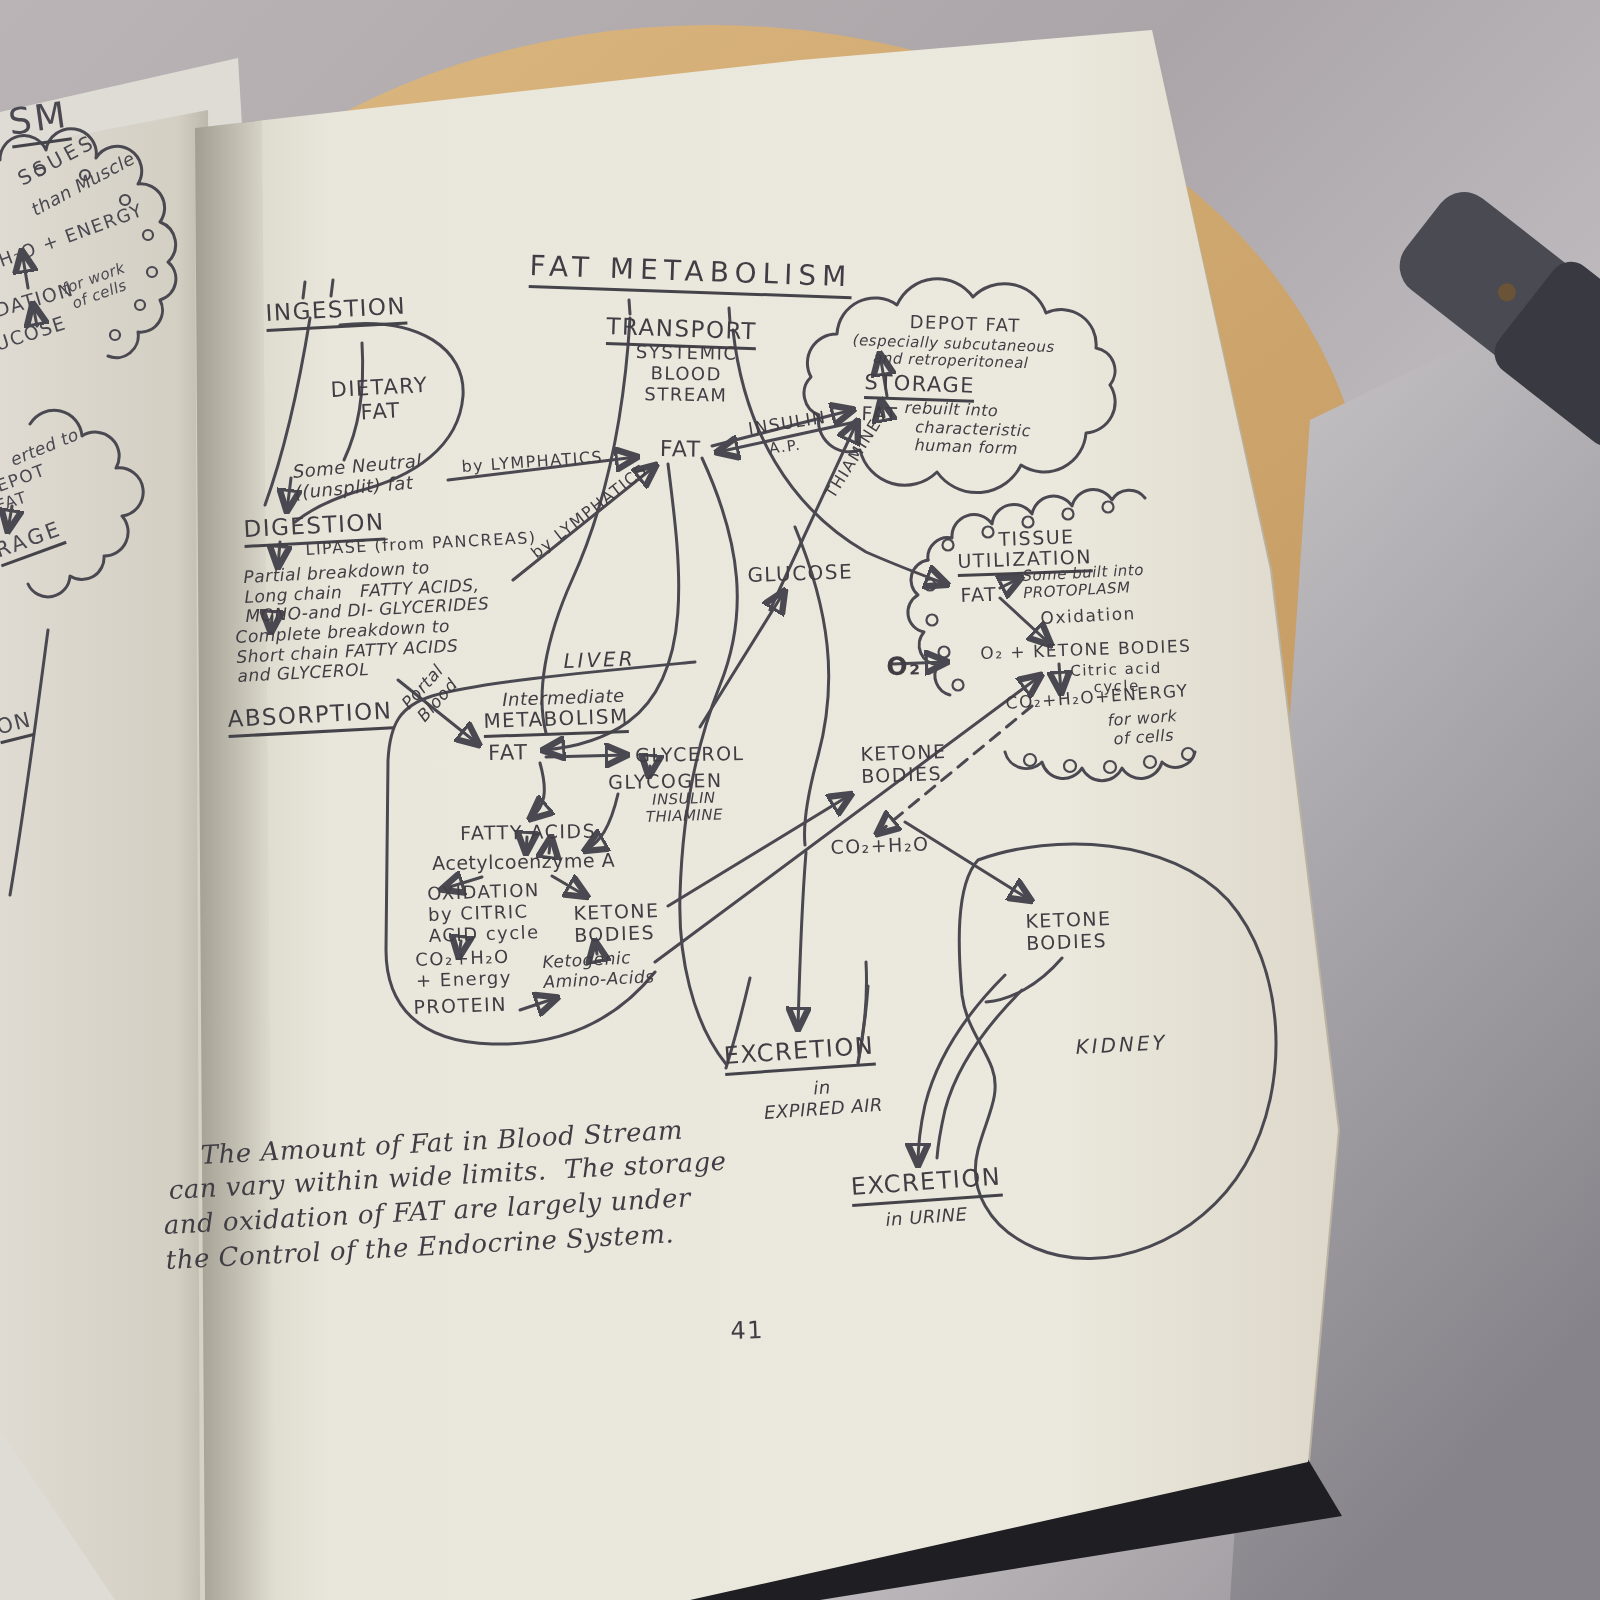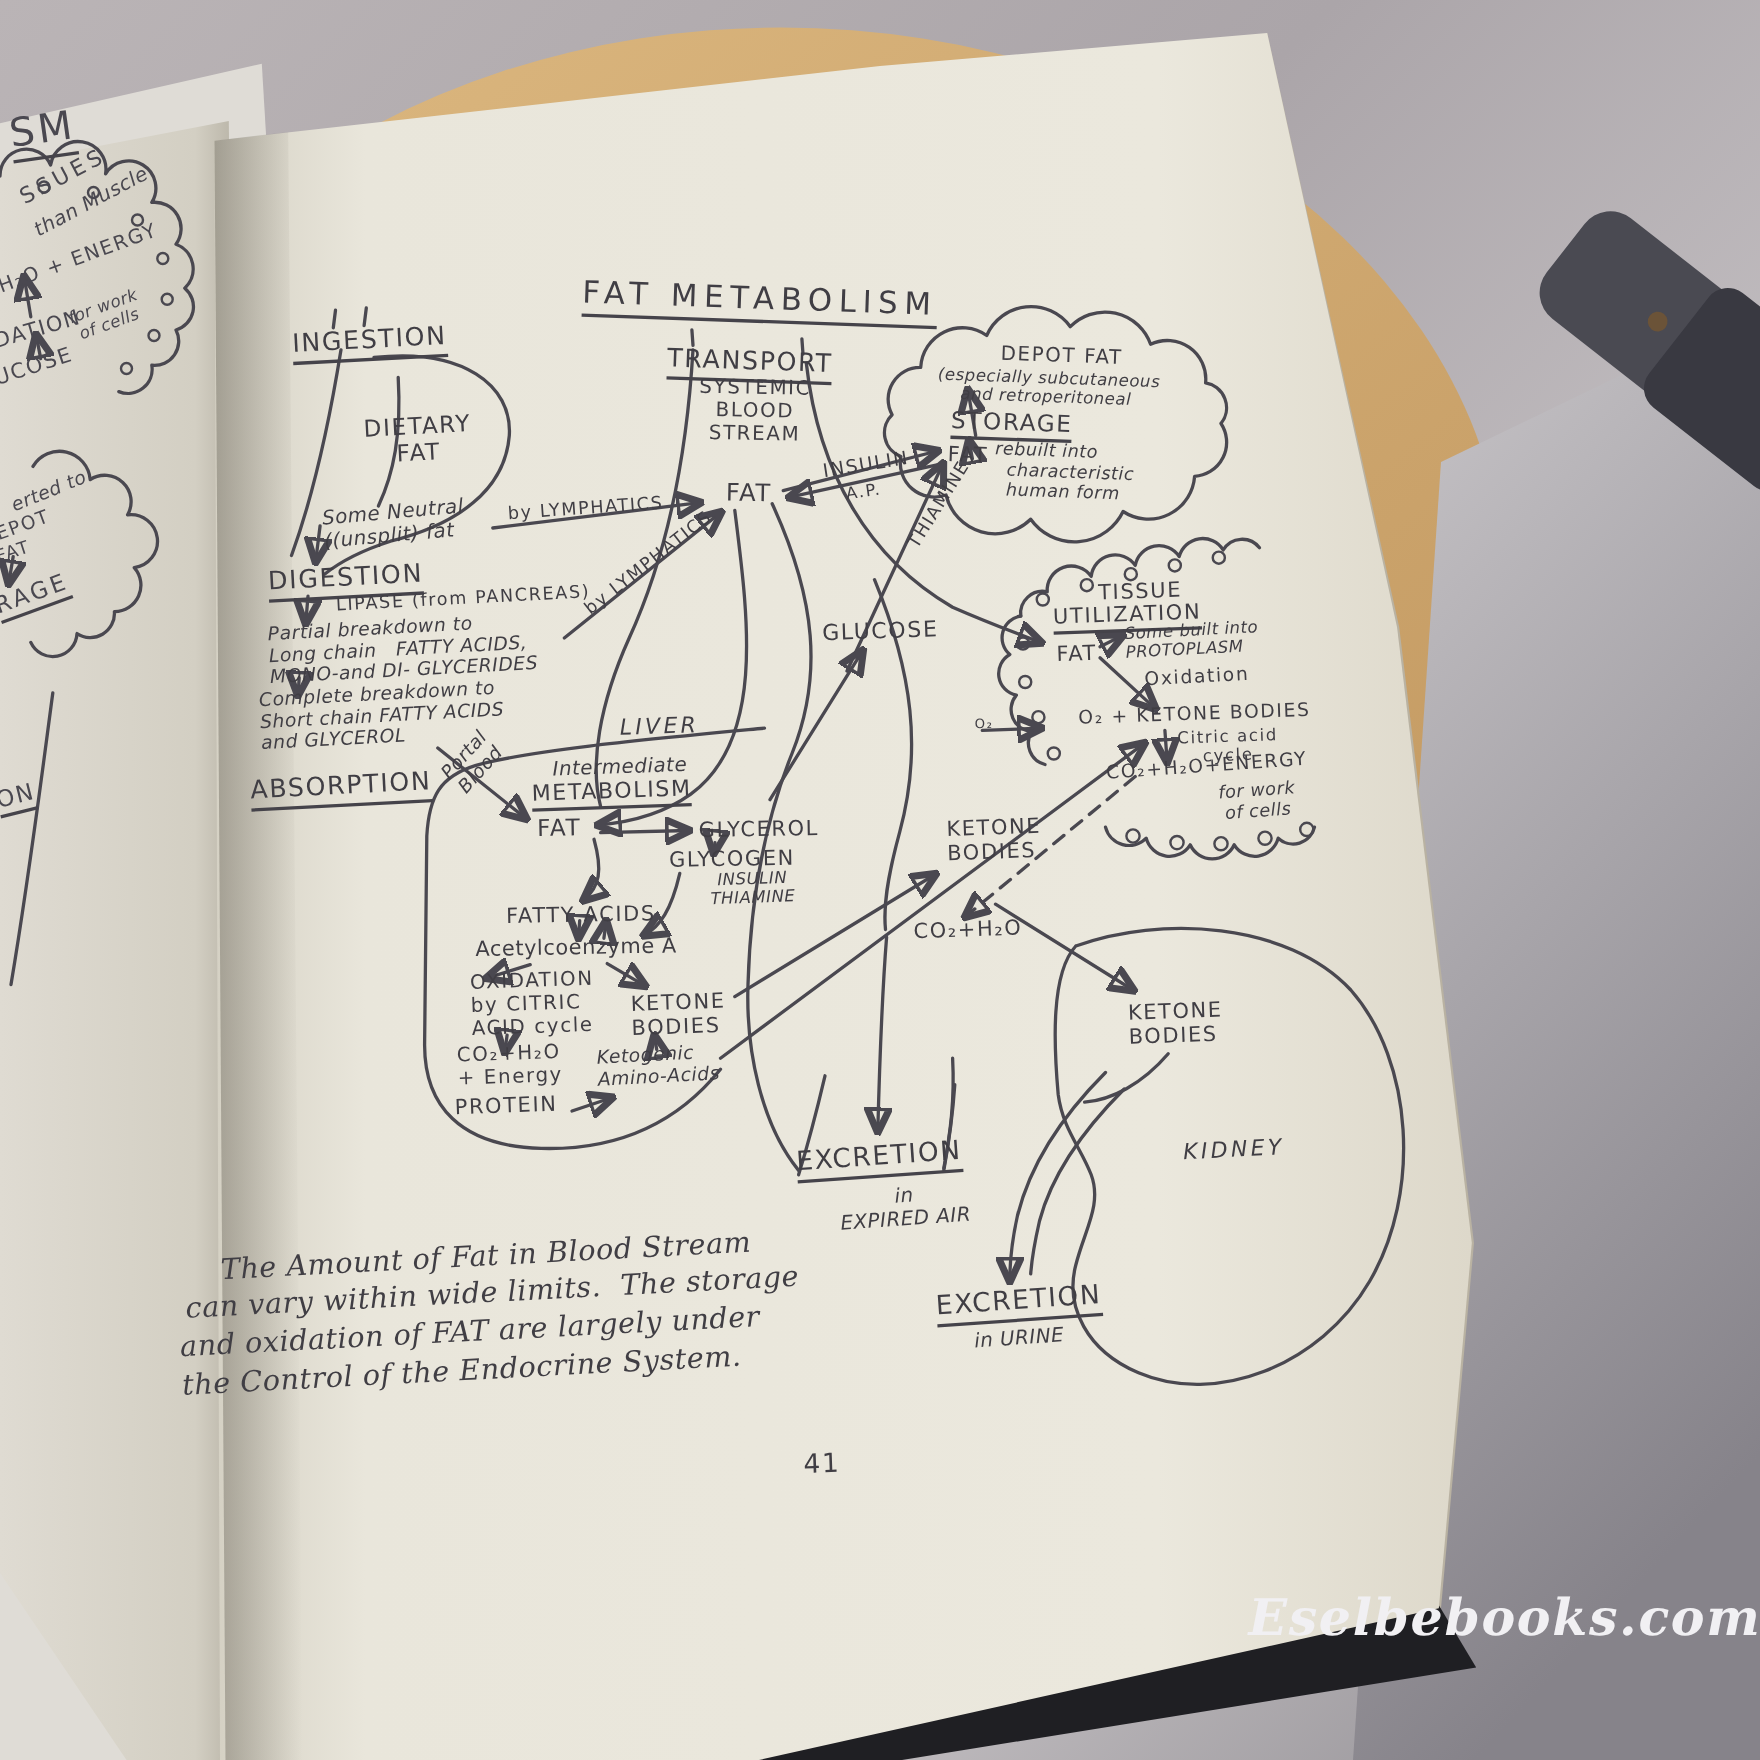--- a/index.html
+++ b/index.html
@@ -258,21 +258,21 @@
 ACID cycle</div>
   <div class="lb" style="left:573px;top:902px;font-size:19px;transform:rotate(-2deg);">KETONE
 BODIES</div>
   <div class="lb" style="left:415px;top:950px;font-size:18px;transform:rotate(-2deg);">CO₂+H₂O
 + Energy</div>
   <div class="lb sc" style="left:542px;top:953px;font-size:17px;transform:rotate(-3deg);">Ketogenic
 Amino-Acids</div>
   <div class="lb" style="left:413px;top:996px;font-size:19px;transform:rotate(-2deg);">PROTEIN</div>
 
   <div class="lb" style="left:747px;top:564px;font-size:20px;transform:rotate(-2deg);">GLUCOSE</div>
-  <div class="lb" style="left:886px;top:652px;font-size:12px;transform:rotate(-1deg);">O₂</div>
+  <div class="lb" style="left:886px;top:652px;font-size:25px;transform:rotate(-1deg);font-weight:bold;">O₂</div>
   <div class="lb" style="left:860px;top:743px;font-size:19px;transform:rotate(-2deg);">KETONE
 BODIES</div>
   <div class="lb" style="left:830px;top:836px;font-size:19px;transform:rotate(-2deg);">CO₂+H₂O</div>
 
   <div class="lb" style="left:998px;top:528px;font-size:19px;transform:rotate(-2deg);">TISSUE</div>
   <div class="lb u" style="left:957px;top:550px;font-size:19px;transform:rotate(-2deg);">UTILIZATION</div>
   <div class="lb" style="left:960px;top:584px;font-size:19px;transform:rotate(-2deg);">FAT</div>
   <div class="lb sc" style="left:1022px;top:568px;font-size:15px;transform:rotate(-3deg);">Some built into
 PROTOPLASM</div>
   <div class="lb" style="left:1040px;top:609px;font-size:17px;transform:rotate(-3deg);">Oxidation</div>
@@ -294,21 +294,20 @@
   <div class="lb u" style="left:850px;top:1174px;font-size:24px;transform:rotate(-4deg);">EXCRETION</div>
   <div class="lb sc" style="left:885px;top:1210px;font-size:18px;transform:rotate(-4deg);">in URINE</div>
 
   <div class="lb ser" style="left:200px;top:1140px;font-size:26px;transform:rotate(-3deg);">The Amount of Fat in Blood Stream</div>
   <div class="lb ser" style="left:168px;top:1175px;font-size:26px;transform:rotate(-3deg);">can vary within wide limits.  The storage</div>
   <div class="lb ser" style="left:163px;top:1210px;font-size:26px;transform:rotate(-3deg);">and oxidation of FAT are largely under</div>
   <div class="lb ser" style="left:165px;top:1245px;font-size:26px;transform:rotate(-3deg);">the Control of the Endocrine System.</div>
 
   <div class="lb" style="left:730px;top:1318px;font-size:24px;transform:rotate(-2deg);">41</div>
 
-  <div class="lb wm" style="left:1135px;top:1444px;font-size:46px;">Eselbebooks.com</div>
 
   <div class="lb lp u" style="left:6px;top:102px;font-size:36px;letter-spacing:3px;transform:rotate(-8deg);">SM</div>
   <div class="lb lp" style="left:14px;top:170px;font-size:20px;letter-spacing:4px;transform:rotate(-28deg);">SSUES</div>
   <div class="lb lp sc" style="left:28px;top:202px;font-size:18px;transform:rotate(-28deg);">than Muscle</div>
   <div class="lb lp" style="left:-4px;top:252px;font-size:18px;transform:rotate(-20deg);">H₂O + ENERGY</div>
   <div class="lb lp sc ctr" style="left:60px;top:282px;font-size:15px;transform:rotate(-20deg);">for work
 of cells</div>
   <div class="lb lp" style="left:-8px;top:300px;font-size:19px;transform:rotate(-16deg);">DATION</div>
   <div class="lb lp" style="left:-8px;top:334px;font-size:19px;transform:rotate(-18deg);">UCOSE</div>
   <div class="lb lp sc" style="left:8px;top:452px;font-size:17px;transform:rotate(-22deg);">erted to</div>

